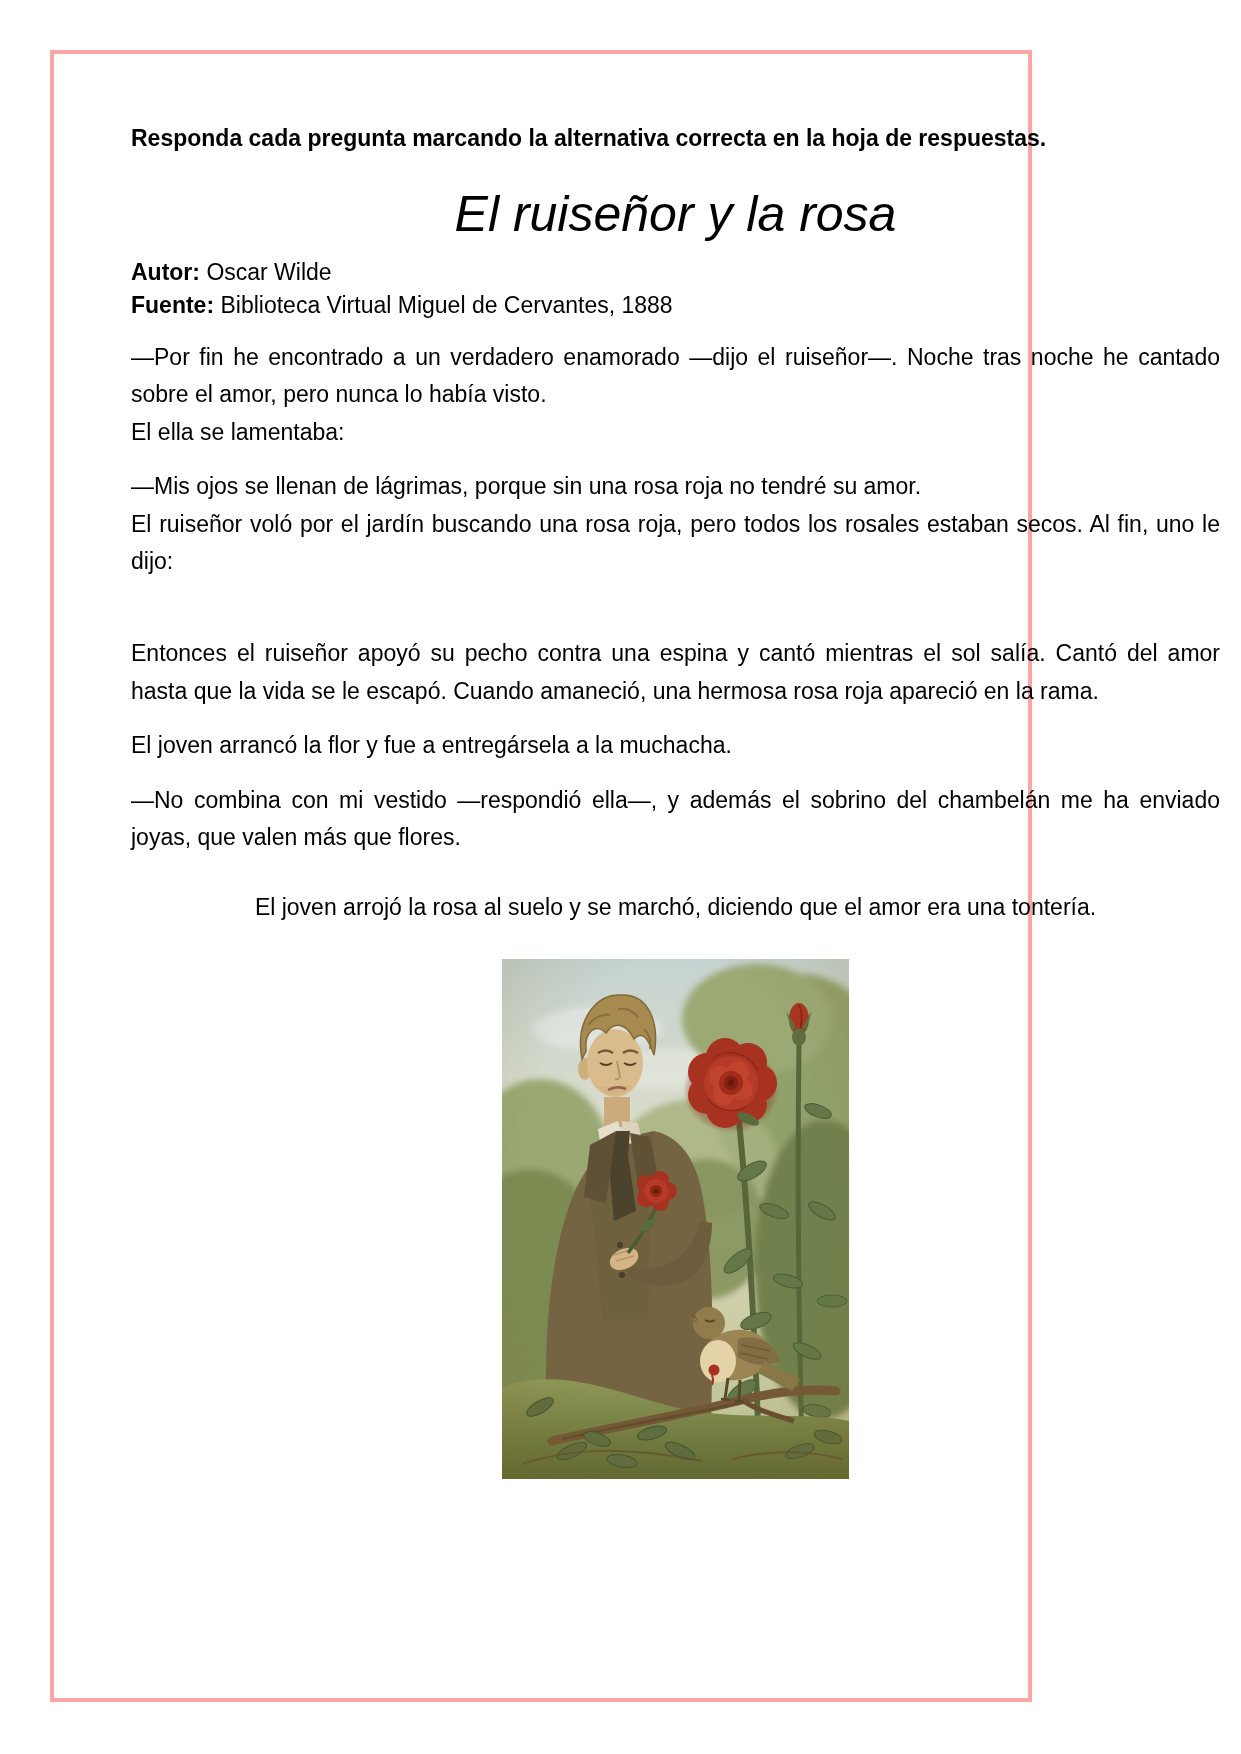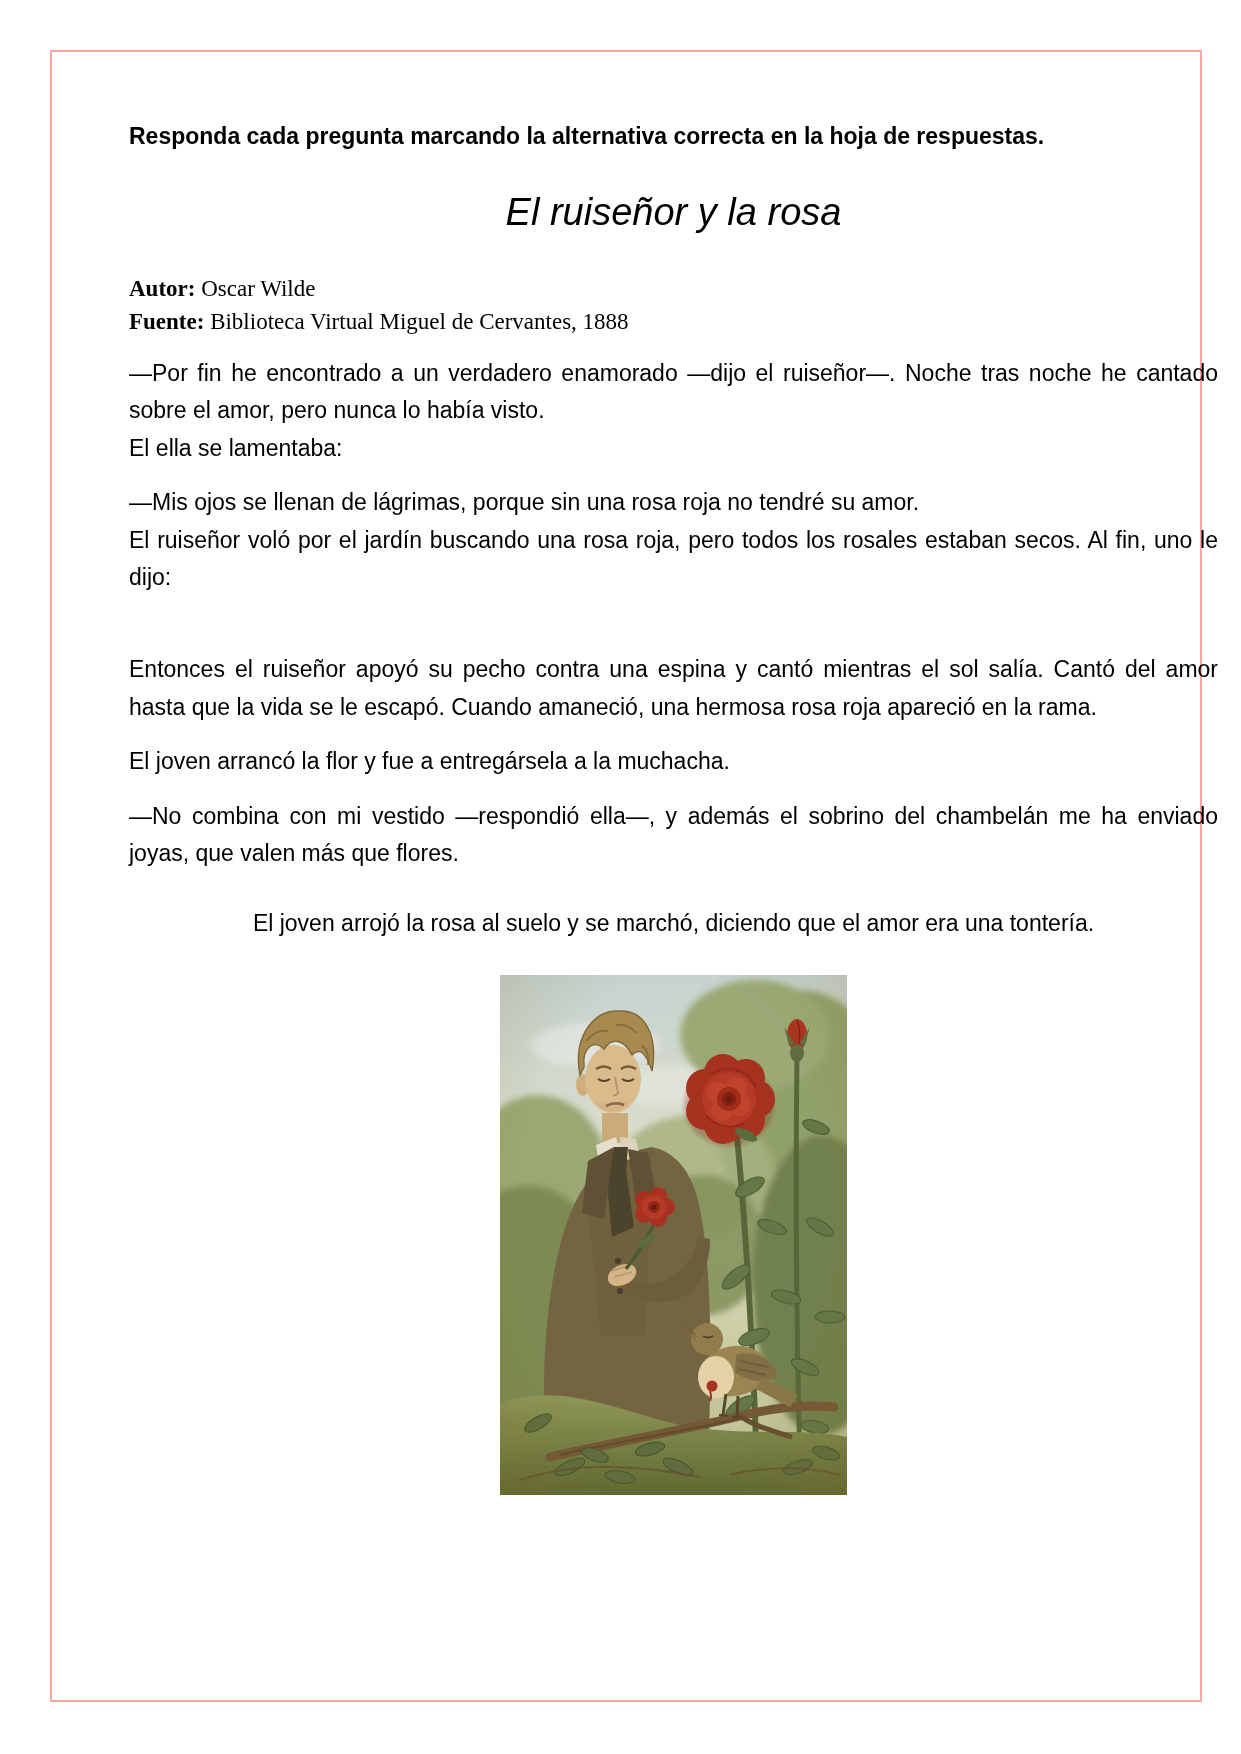--- a/index.html
+++ b/index.html
@@ -6,42 +6,42 @@
   body {
     width: 1241px; height: 1754px;
     background: #ffffff;
     position: relative;
     font-family: "Liberation Sans", "DejaVu Sans", sans-serif;
     color: #000;
   }
   .page-frame {
     position: absolute;
     left: 50px; top: 50px;
-    width: 1152px; height: 1652px;
-    border: 2px solid #fca5a5;
+    width: 982px; height: 1652px;
+    border: 4px solid #fca5a5;
     background: #ffffff;
     box-sizing: border-box;
   }
   .content {
     position: absolute;
     left: 77px; top: 66px;
     width: 1089px;
     font-size: 23px;
     line-height: 37.5px;
   }
   .intro { font-weight: bold; margin: 0; }
   .title {
     font-style: italic;
     font-weight: normal;
-    font-size: 38px;
+    font-size: 50px;
     line-height: 48px;
     text-align: center;
     margin: 32px 0 0 0;
   }
-  .byline { margin-top: 36px; font-family: Liberation Serif, serif; }
+  .byline { margin-top: 18px; }
   .byline p { margin: 0; line-height: 33px; }
   .byline .label { font-weight: bold; }
   .para { margin: 17px 0 0 0; text-align: justify; }
   .para.p1 { margin-top: 33px; }
   .para.p6 { }
   .para.p7 { margin-top: 32px; text-align: center; }
   figure.illustration {
     margin: 33px auto 0 auto;
     width: 347px; height: 520px;
     padding: 0;

